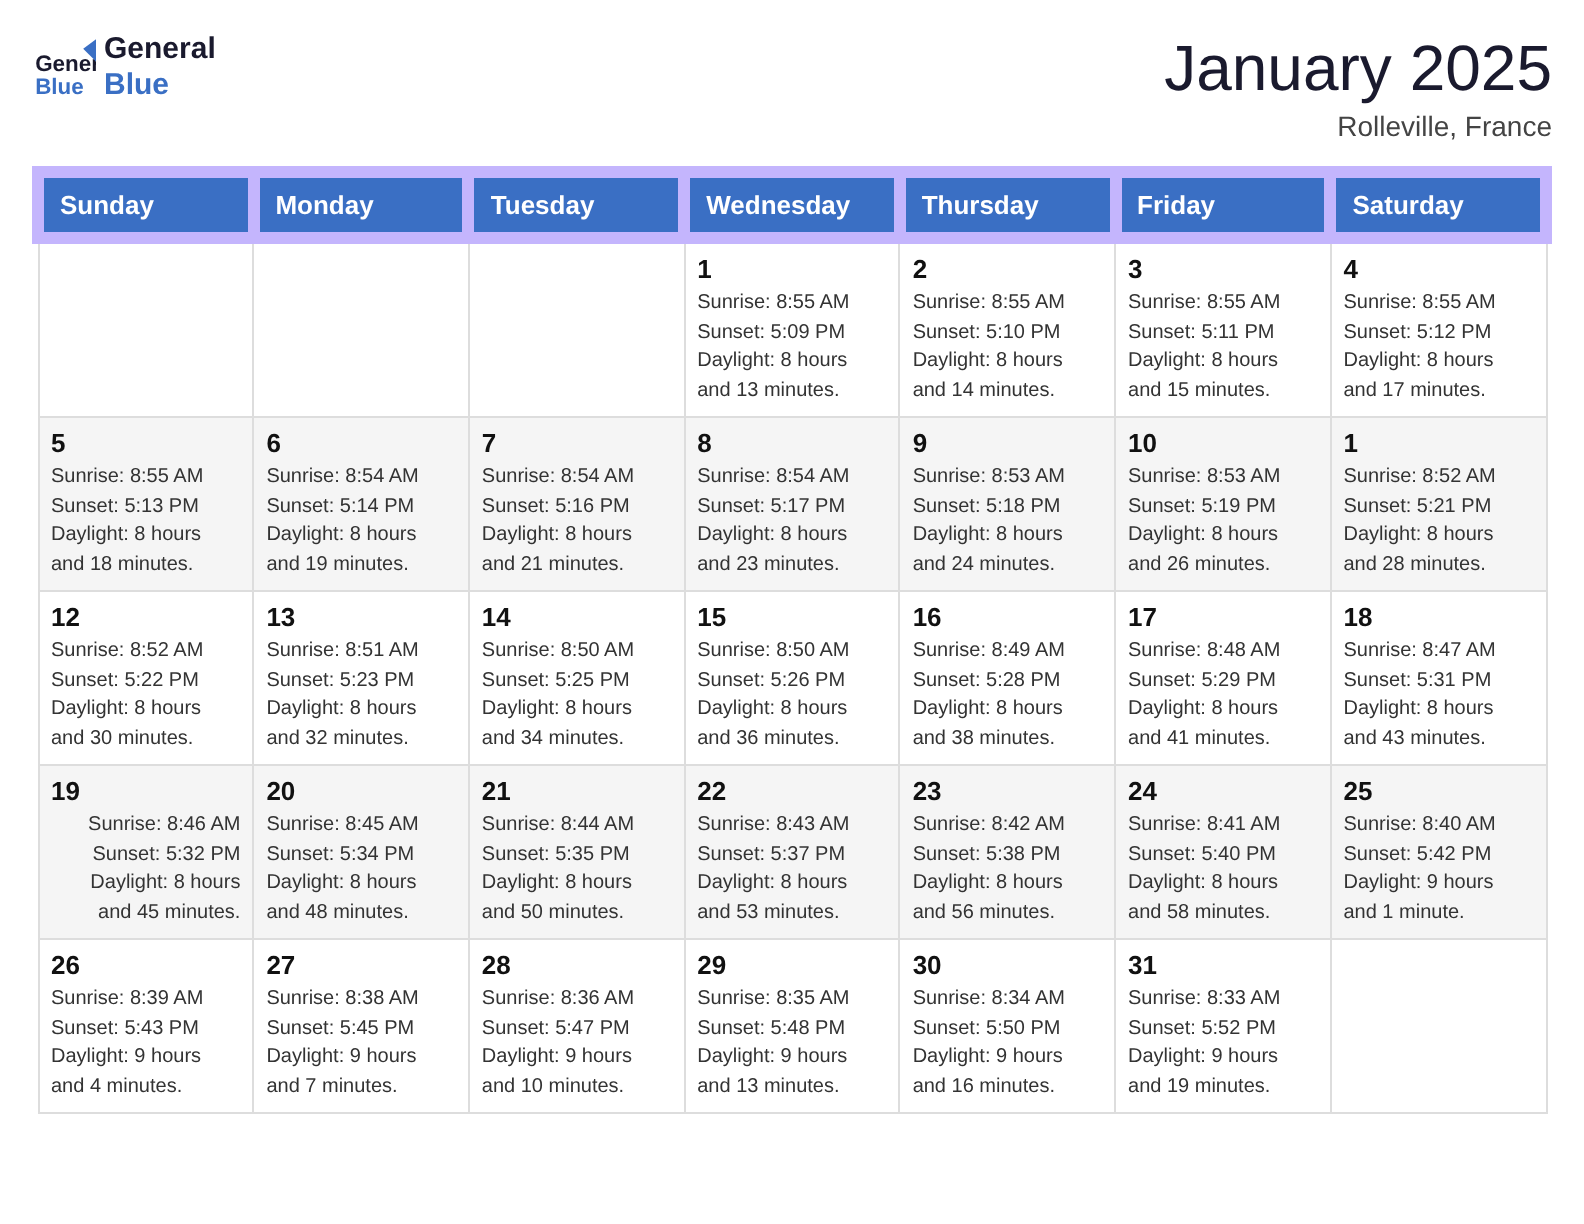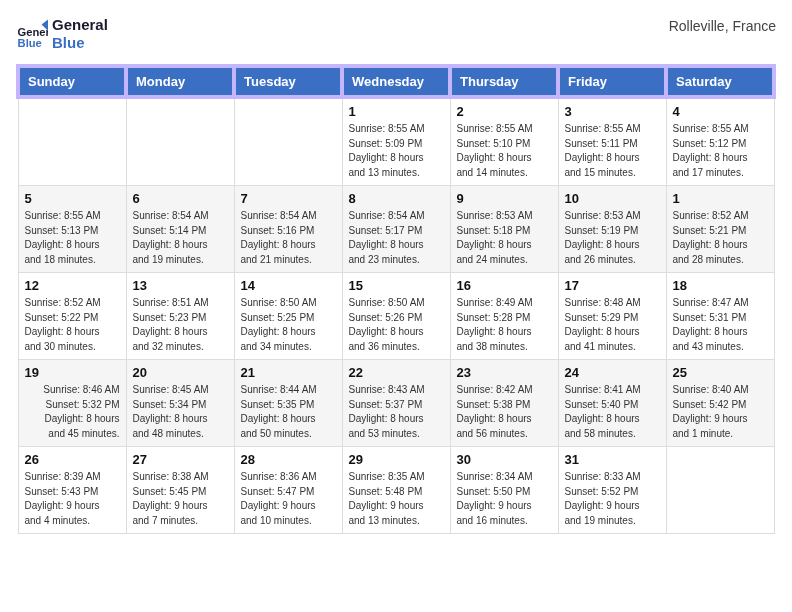--- a/index.html
+++ b/index.html
@@ -43,21 +43,21 @@
       border-collapse: collapse;
       border: 1px solid #ccc;
     }
     .calendar th {
       background: #3a6fc4;
       color: #fff;
       font-size: 13px;
       font-weight: bold;
       padding: 6px 8px;
       text-align: left;
-      border: 4px solid #c4b5fd;
+      border: 6px solid #c4b5fd;
     }
     .calendar td {
       vertical-align: top;
       padding: 5px 6px;
       font-size: 10.5px;
       color: #222;
       border: 1px solid #ddd;
       width: calc(100%/7);
       min-height: 80px;
       background: #fff;
@@ -89,20 +89,21 @@
       <text x="2" y="22" font-size="14" font-weight="bold" fill="#1a1a2e">General</text>
       <text x="2" y="36" font-size="14" font-weight="bold" fill="#3a6fc4">Blue</text>
       <polygon points="32,8 40,2 40,16" fill="#3a6fc4"></polygon>
     </svg>
     <div style="display:flex;flex-direction:column;line-height:1.2;">
       <span style="font-size:15px;font-weight:bold;color:#1a1a2e;">General</span>
       <span style="font-size:15px;font-weight:bold;color:#3a6fc4;">Blue</span>
     </div>
   </div>
   <div class="title-block">
+    <div class="month-title">January 2025</div>
     <div class="location">Rolleville, France</div>
   </div>
 </div>
 
 <table class="calendar">
   <thead>
     <tr>
     <th>Sunday</th>
         <th>Monday</th>
         <th>Tuesday</th>

